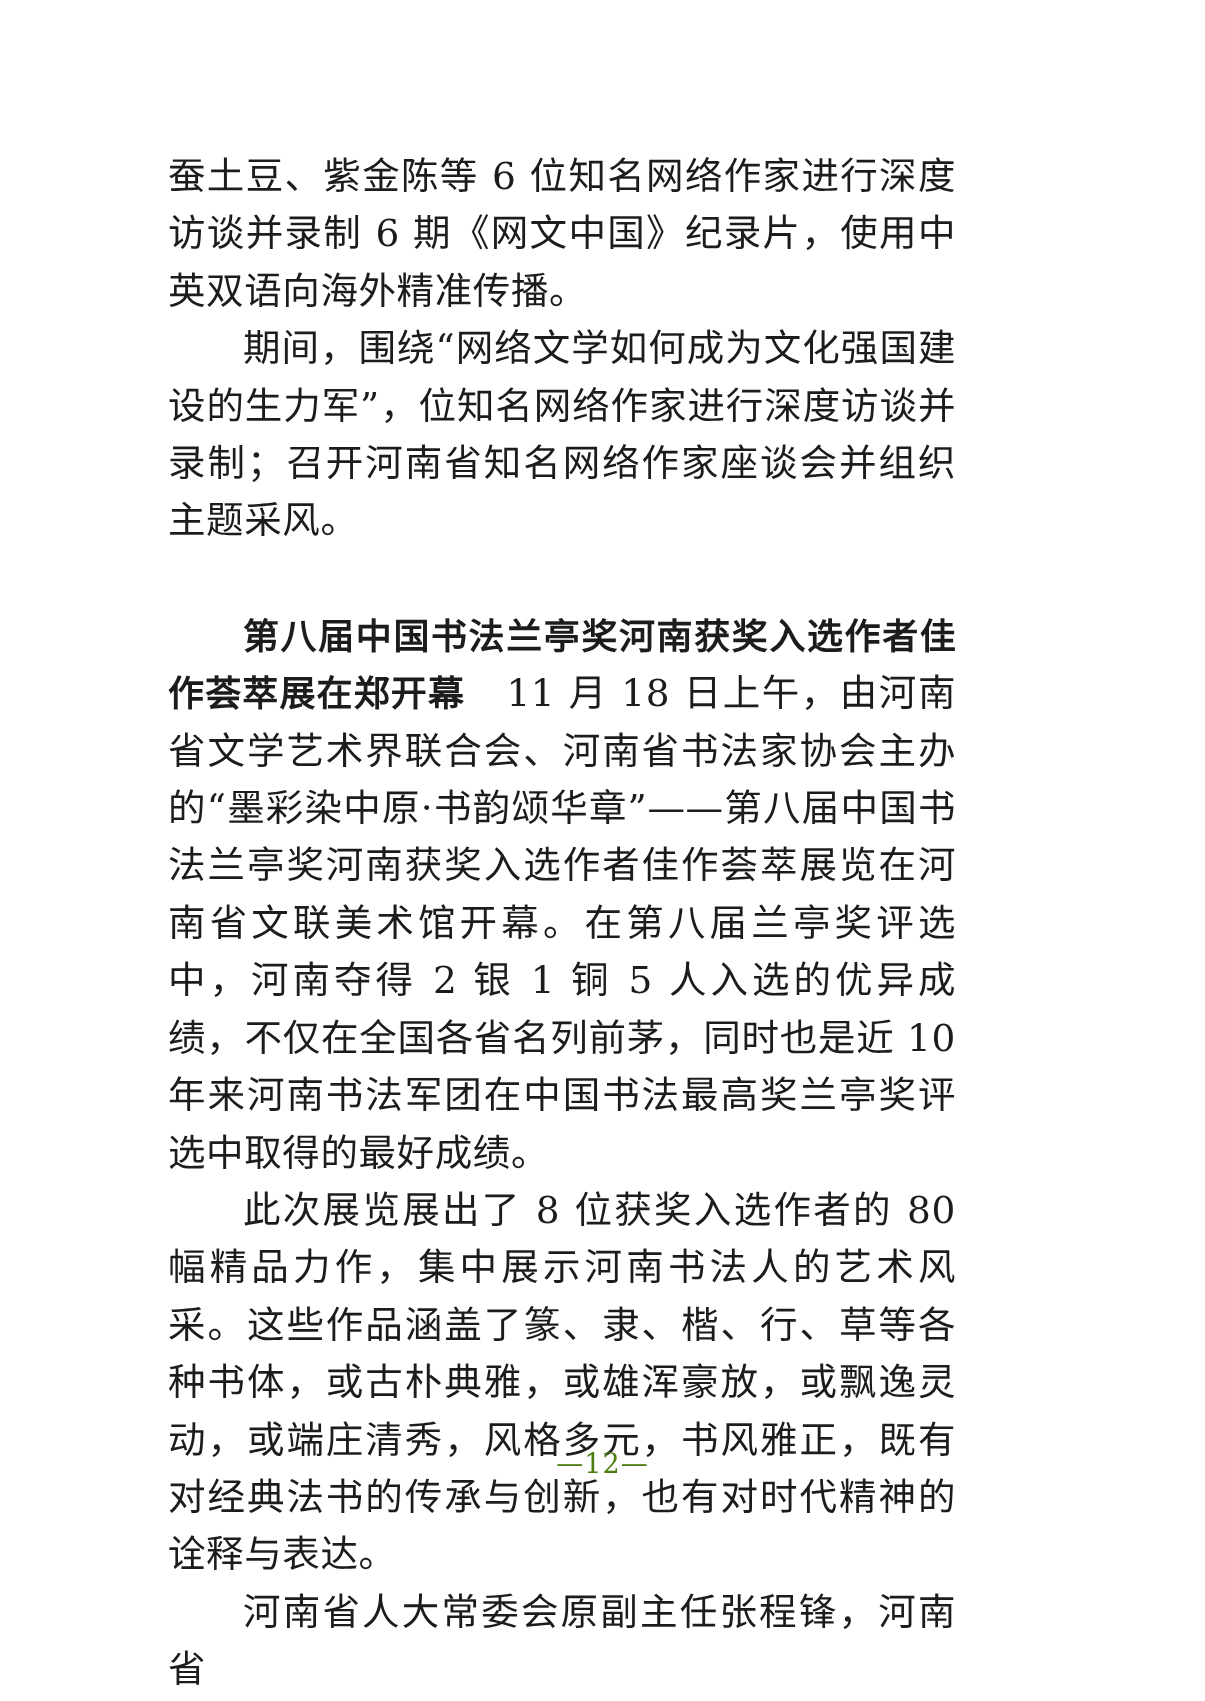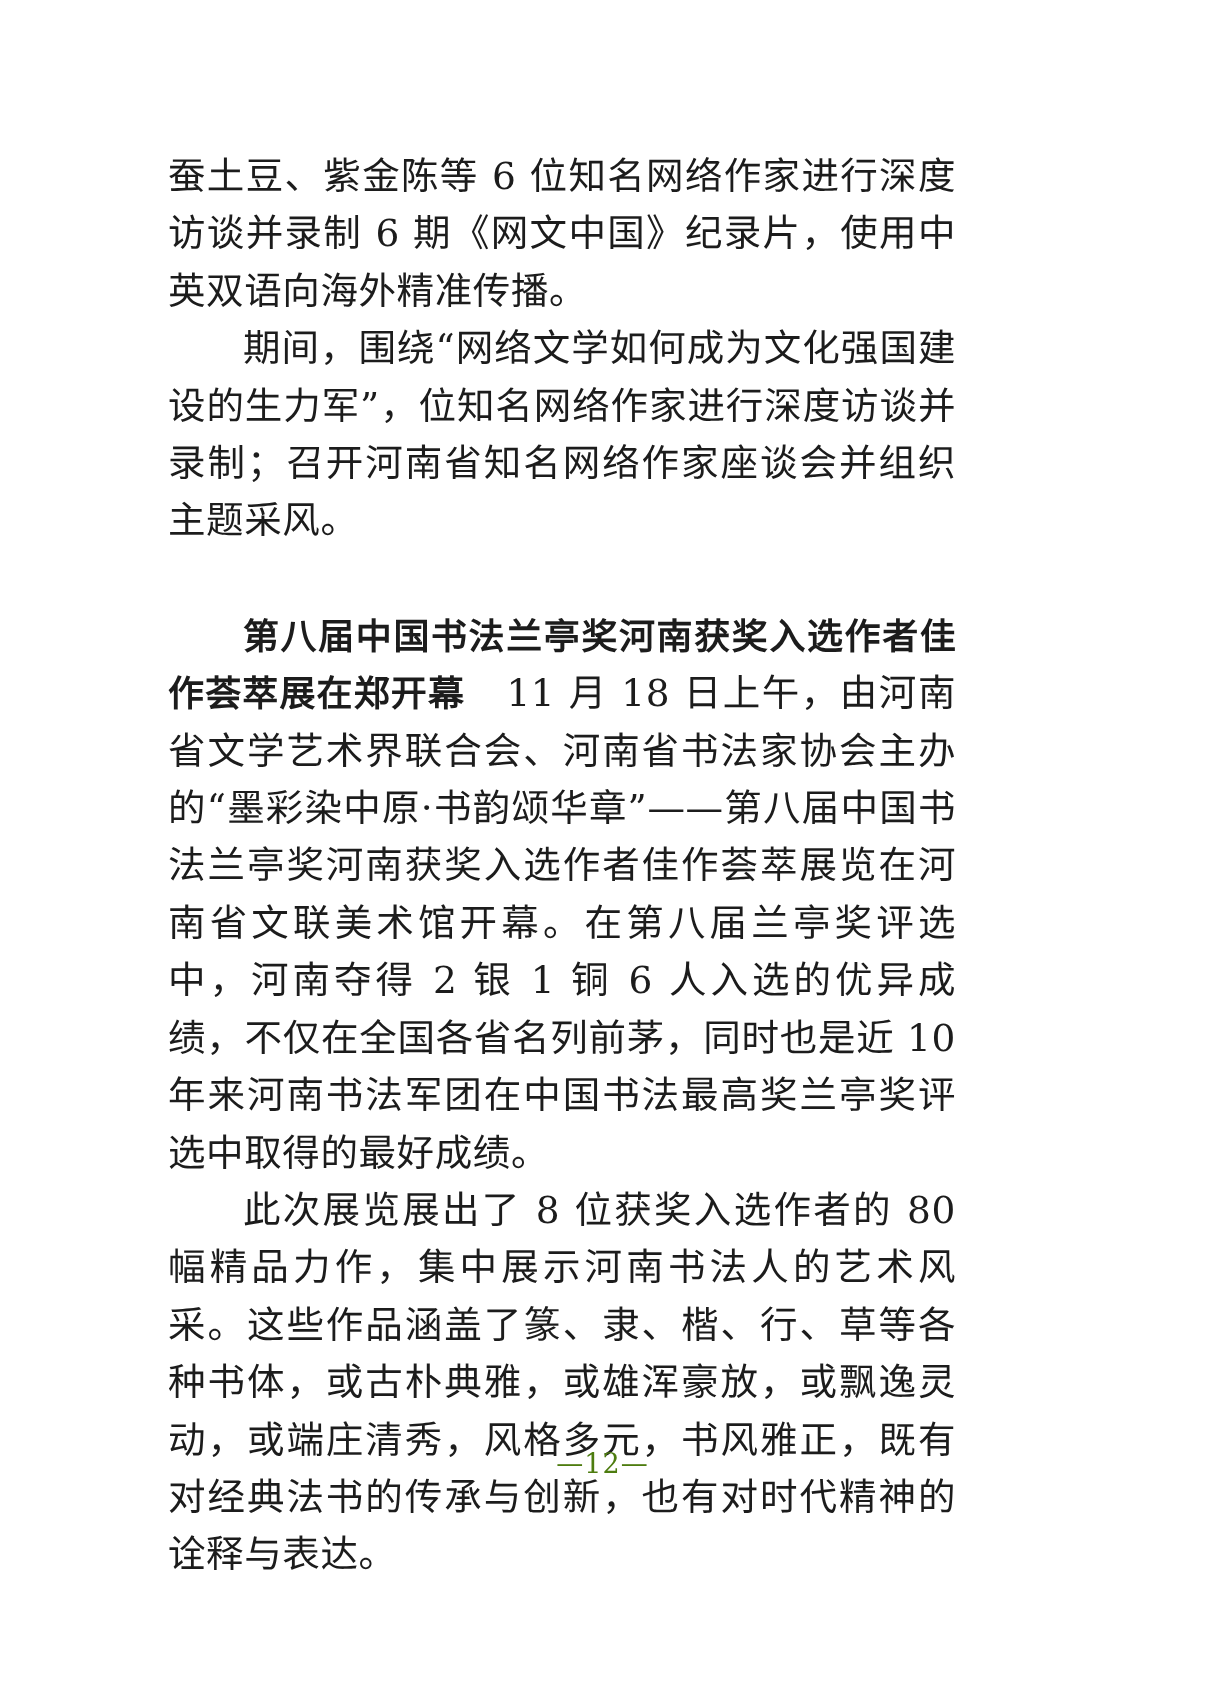--- a/index.html
+++ b/index.html
@@ -93,22 +93,23 @@
 <div class="page">
 
   <div class="body-col">
 
     <p class="para">蚕土豆、紫金陈等 6 位知名网络作家进行深度访谈并录制 6 期《网文中国》纪录片，使用中英双语向海外精准传播。</p>
 
     <p class="para indent">期间，围绕“网络文学如何成为文化强国建设的生力军”，位知名网络作家进行深度访谈并录制；召开河南省知名网络作家座谈会并组织主题采风。</p>
 
     <div class="section-gap"></div>
 
-    <p class="para heading-para"><span class="heading-run">第八届中国书法兰亭奖河南获奖入选作者佳作荟萃展在郑开幕</span><span class="lead-space"></span><span>11 月 18 日上午，由河南省文学艺术界联合会、河南省书法家协会主办的“墨彩染中原·书韵颂华章”——第八届中国书法兰亭奖河南获奖入选作者佳作荟萃展览在河南省文联美术馆开幕。在第八届兰亭奖评选中，河南夺得 2 银 1 铜 6 人入选的优异成绩，不仅在全国各省名列前茅，同时也是近 10 年来河南书法军团在中国书法最高奖兰亭奖评选中取得的最好成绩。</span></p>
+    <p class="para heading-para"><span class="heading-run">第八届中国书法兰亭奖河南获奖入选作者佳作荟萃展在郑开幕</span><span class="lead-space"></span><span>11 月 18 日上午，由河南省文学艺术界联合会、河南省书法家协会主办的“墨彩染中原·书韵颂华章”——第八届中国书法兰亭奖河南获奖入选作者佳作荟萃展览在河南省文联美术馆开幕。在第八届兰亭奖评选中，河南夺得 2 银 1 铜 5 人入选的优异成绩，不仅在全国各省名列前茅，同时也是近 10 年来河南书法军团在中国书法最高奖兰亭奖评选中取得的最好成绩。</span></p>
 
     <p class="para indent">此次展览展出了 8 位获奖入选作者的 80 幅精品力作，集中展示河南书法人的艺术风采。这些作品涵盖了篆、隶、楷、行、草等各种书体，或古朴典雅，或雄浑豪放，或飘逸灵动，或端庄清秀，风格多元，书风雅正，既有对经典法书的传承与创新，也有对时代精神的诠释与表达。</p>
 
+    <p class="para indent">河南省人大常委会原副主任张程锋，河南省</p>
 
   </div>
 
   <div class="footer">—12—</div>
 
 </div>
 
 </body></html>

